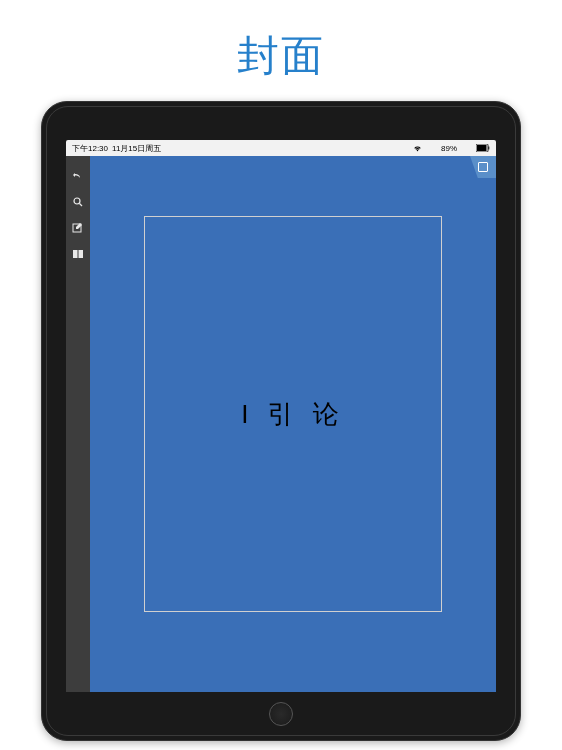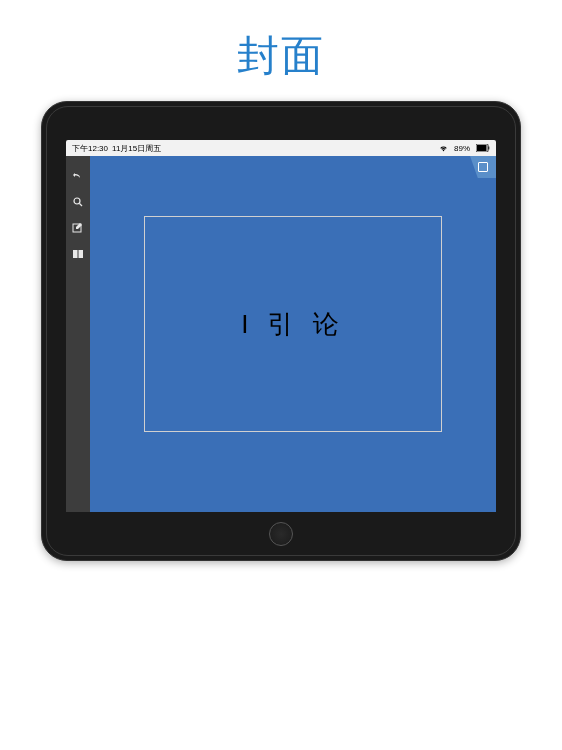--- a/index.html
+++ b/index.html
@@ -15,21 +15,21 @@
       text-align: center;
       font-size: 42px;
       color: #2680cb;
       padding-top: 28px;
       padding-bottom: 17px;
       font-weight: 400;
       letter-spacing: 2px;
     }
     .tablet-frame {
       width: 480px;
-      height: 460px;
+      height: 640px;
       margin: 0 auto;
       background: #1a1a1a;
       border-radius: 26px;
       position: relative;
       box-shadow: 0 2px 8px rgba(0,0,0,0.3);
       border: 1px solid #333;
     }
     .tablet-inner-edge {
       position: absolute;
       top: 4px; left: 4px; right: 4px; bottom: 4px;
@@ -47,21 +47,21 @@
       display: flex;
       justify-content: space-between;
       align-items: center;
       font-size: 8px;
       color: #000;
       padding: 0 6px;
       border-top-left-radius: 2px;
       border-top-right-radius: 2px;
     }
     .status-left { display: flex; align-items: center; gap: 4px; }
-    .status-right { display: flex; align-items: center; gap: 6px; text-align: right; }
+    .status-right { display: flex; align-items: center; gap: 19px; text-align: right; }
     .screen {
       position: absolute;
       top: 54px;
       left: 24px;
       right: 24px;
       bottom: 48px;
       background: #3a6fb7;
       display: flex;
     }
     .sidebar-tools {

